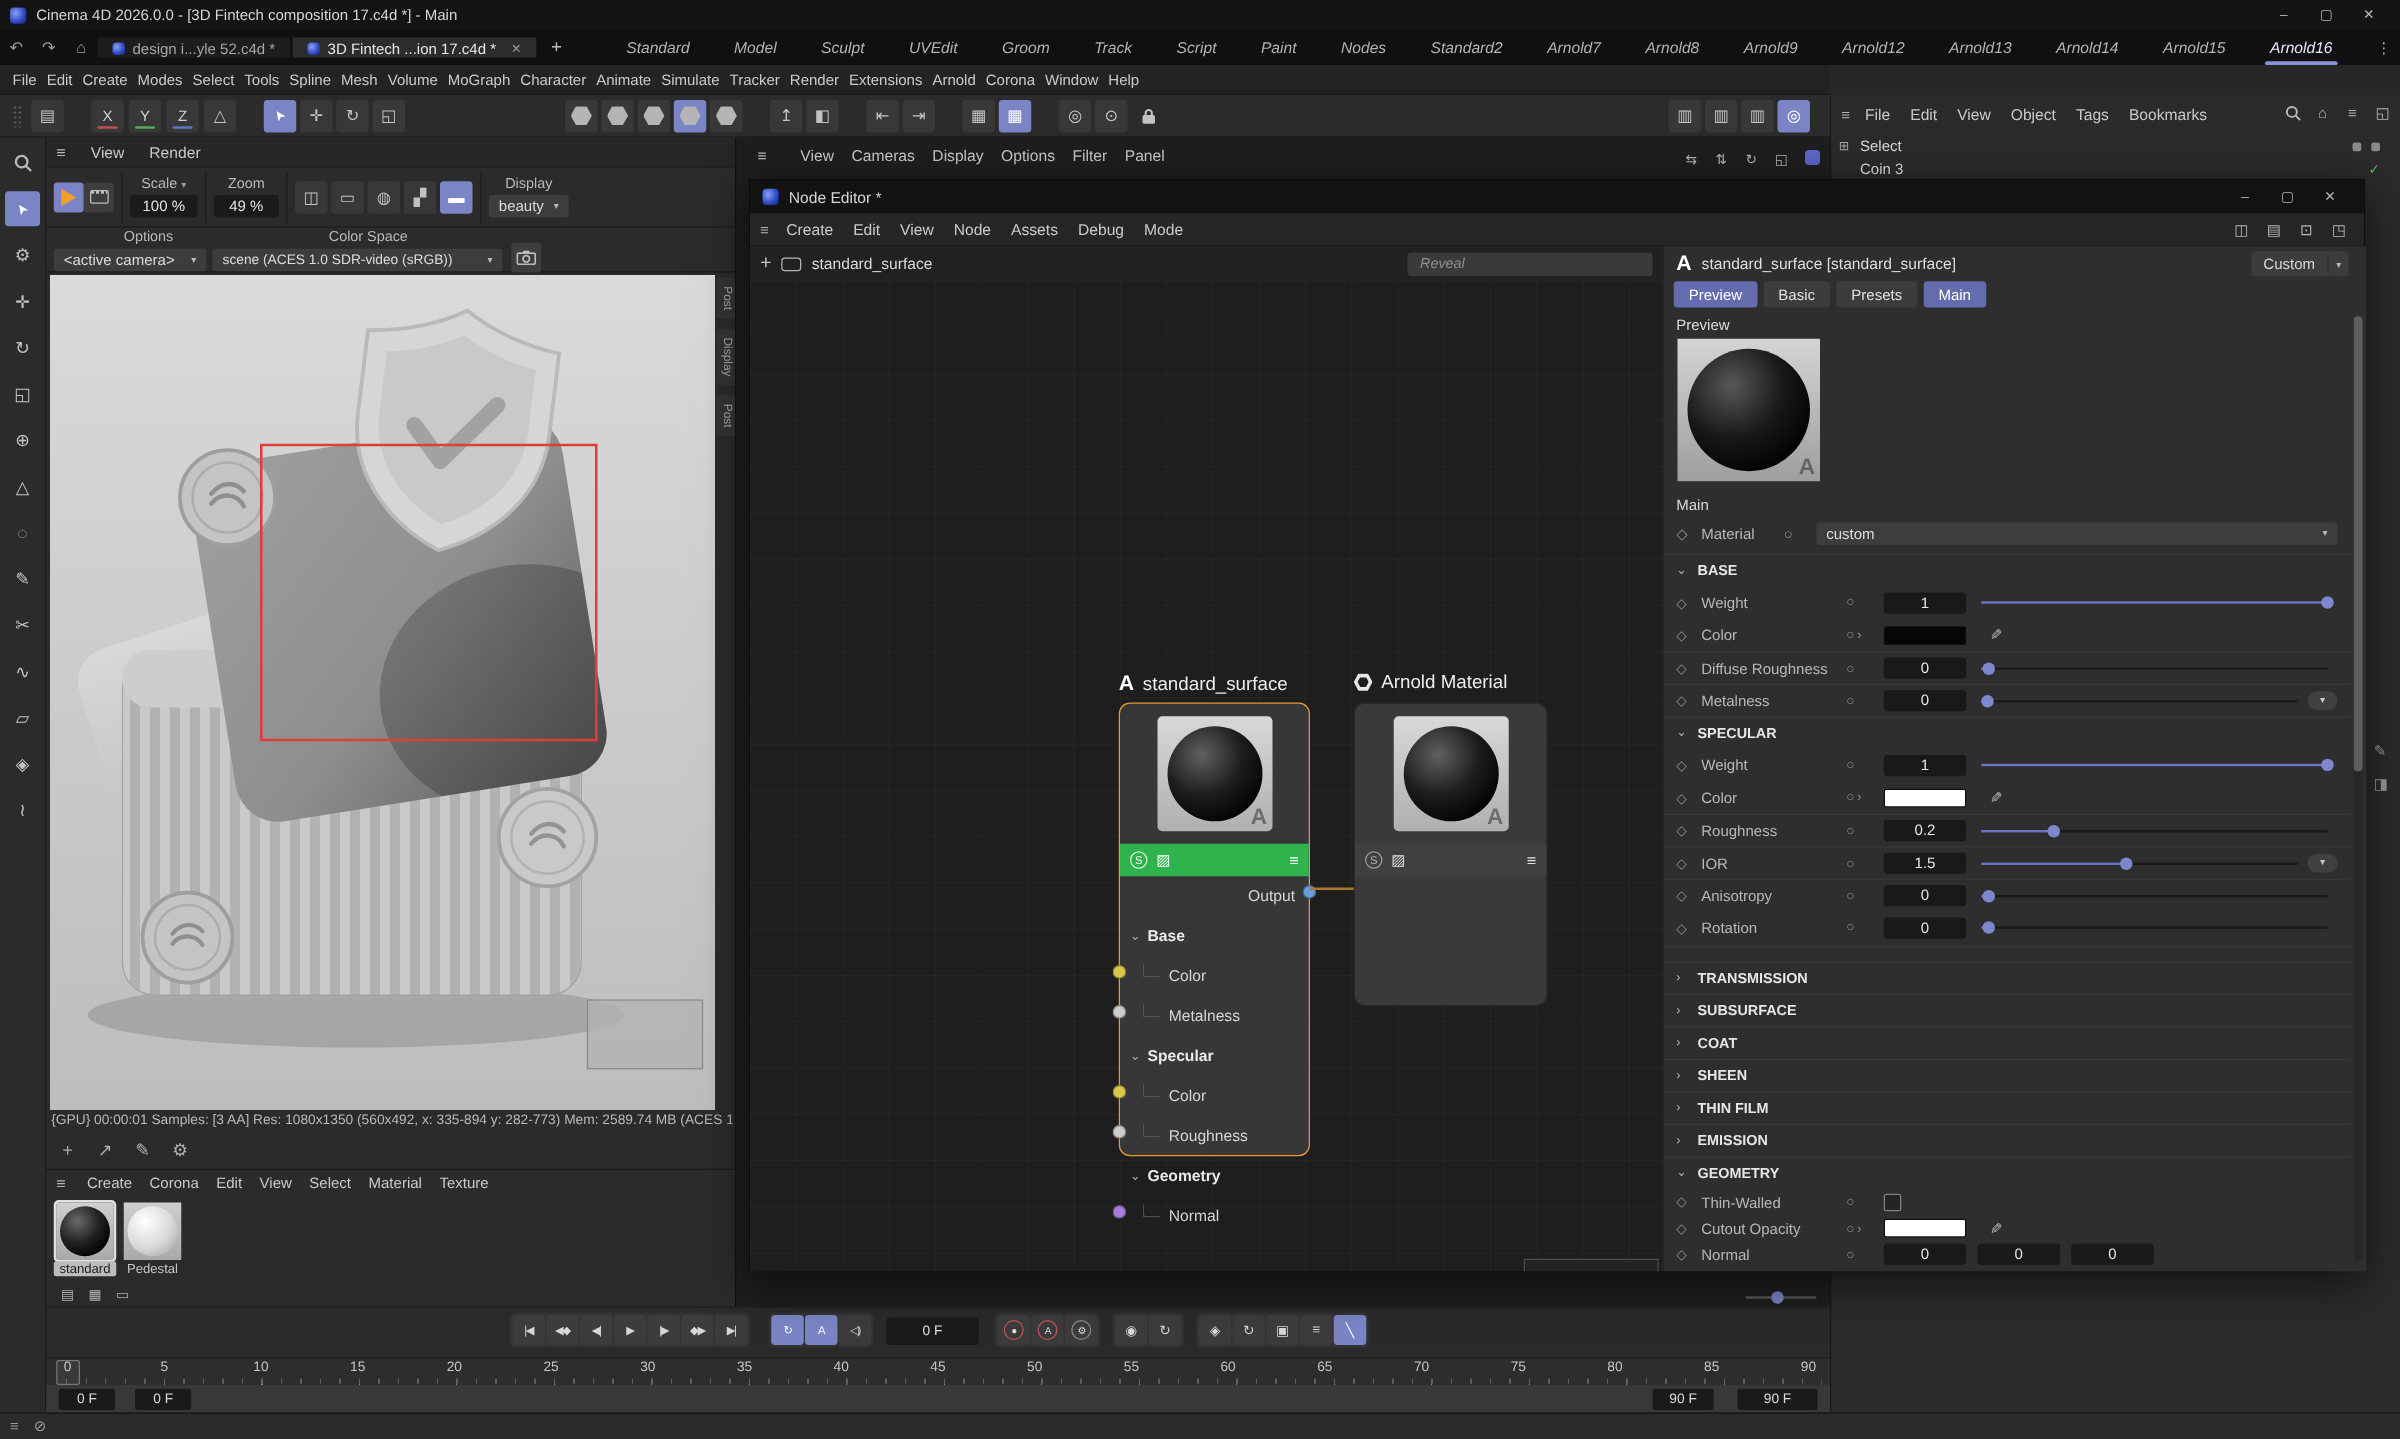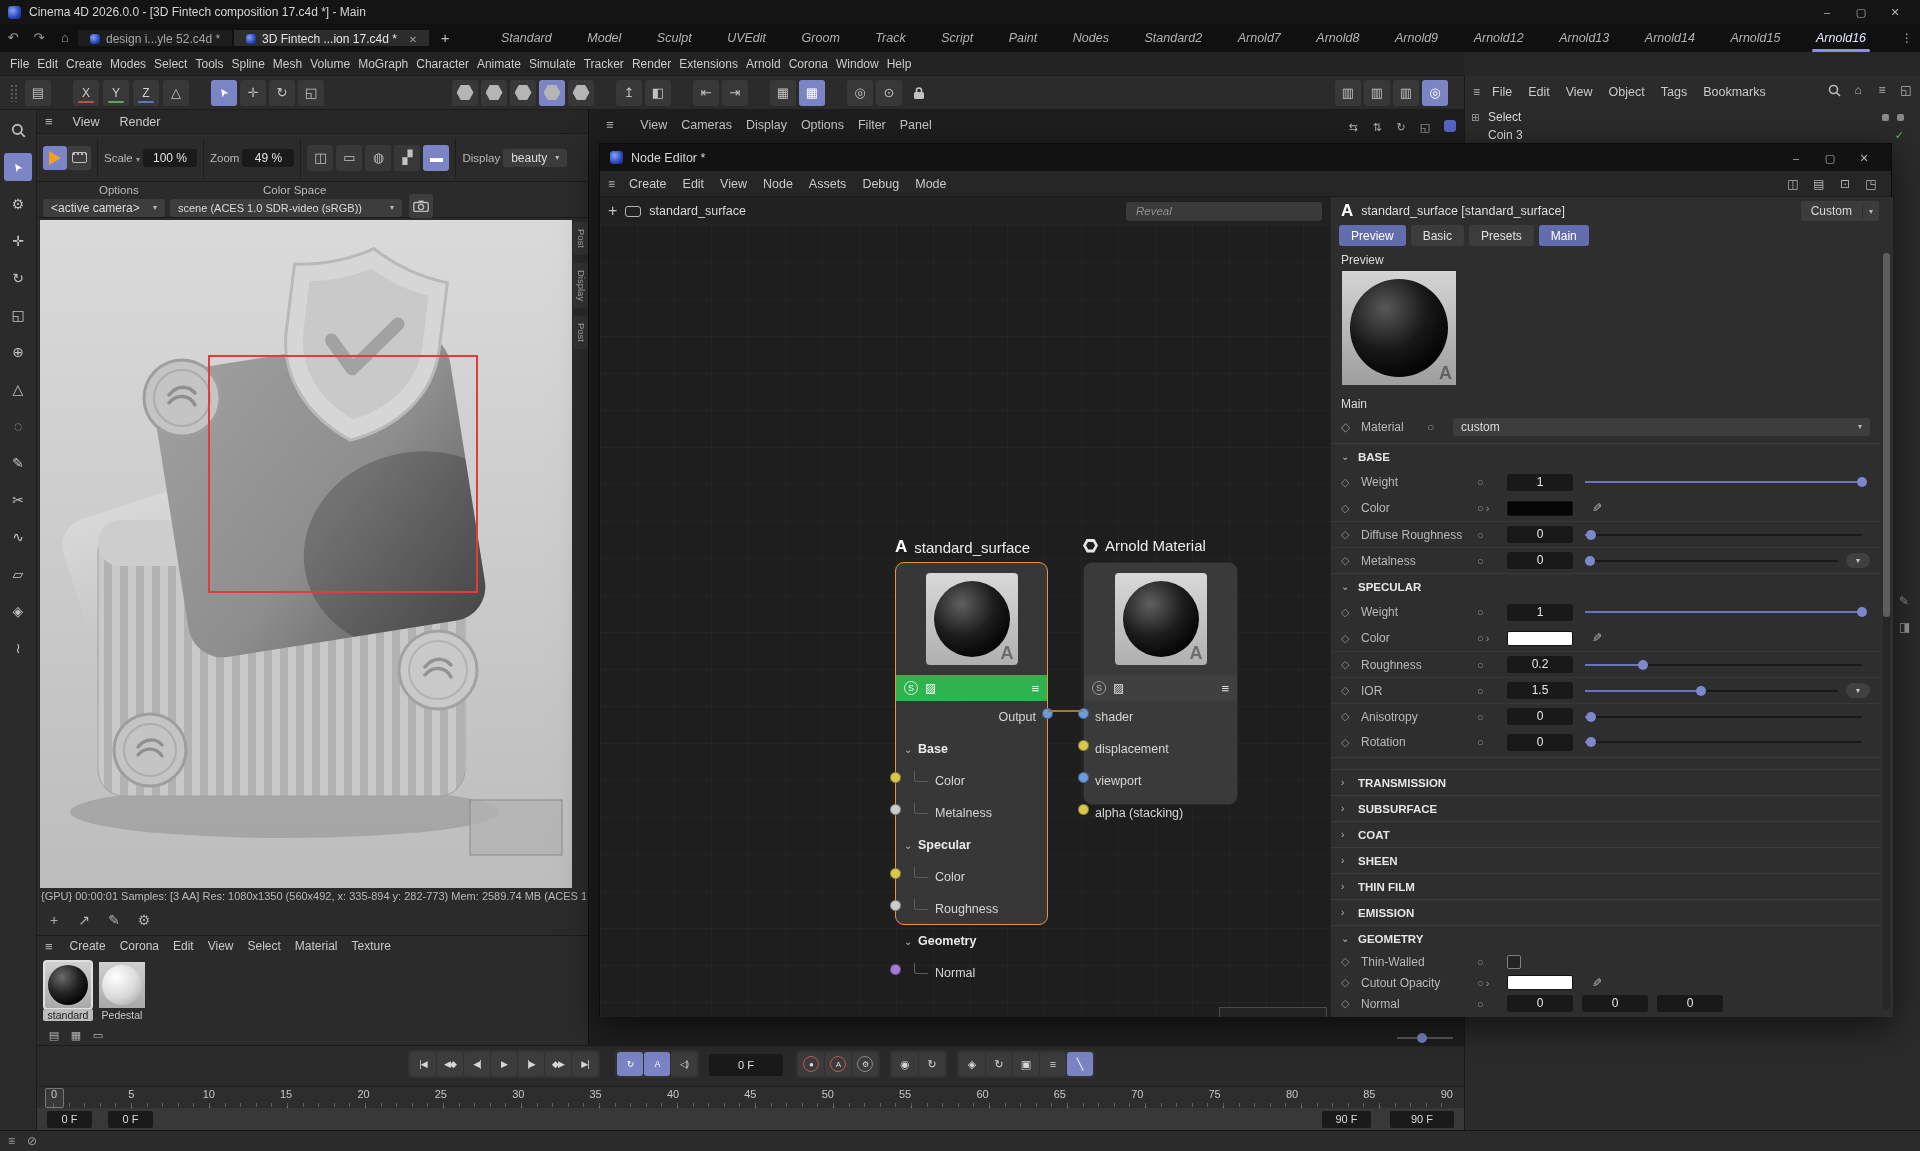--- a/index.html
+++ b/index.html
@@ -60,21 +60,21 @@
   #tlzoom .track{position:absolute;left:0;right:0;top:5px;height:2px;background:#585858}
   #tlzoom .knob{position:absolute;left:20px;top:1px;width:10px;height:10px;border-radius:50%;background:#7b85c6}
 
   
   #ipr{position:absolute;left:37px;top:110px;width:551px;height:825px;background:#2b2b2b}
   .panelmenu{height:24px;display:flex;align-items:center;background:#262626;border-bottom:1px solid #1c1c1c;padding-left:8px;color:#c9c9c9}
   .panelmenu .burger{margin-right:10px;color:#b5b5b5;font-size:13px}
   .panelmenu span.mi{padding:0 10px;font-size:12.5px}
   #iprctl{position:absolute;left:0;top:24px;width:551px;height:48px;border-bottom:1px solid #1c1c1c;display:flex;align-items:center}
   .vdiv{width:1px;height:40px;background:#1e1e1e;margin:0 6px}
-  .ctlcol{display:flex;flex-direction:row;align-items:center;gap:3px}
+  .ctlcol{display:flex;flex-direction:column;align-items:center;gap:3px}
   .ctlcol .lab{font-size:11.5px;color:#b9b9b9}
   .field{background:#1a1a1a;border-radius:3px;color:#e3e3e3;text-align:center;font-size:12px;height:18px;line-height:18px;padding:0 10px;min-width:52px}
   .dd{background:#3d3d3d;border-radius:3px;color:#dcdcdc;font-size:12px;height:18px;line-height:18px;padding:0 8px;display:flex;align-items:center;gap:8px}
   .dd .car{font-size:8px;color:#b9b9b9}
   .pbtn{width:24px;height:24px;border-radius:3px;background:#3d3d3d;display:flex;align-items:center;justify-content:center}
   .pbtn.blue{background:#7b85c6}
   .ptri{width:0;height:0;border-left:12px solid #f0a028;border-top:7px solid transparent;border-bottom:7px solid transparent}
   .clap{width:15px;height:11px;border:1.3px solid #bdbdbd;border-radius:2px;position:relative}
   .clap::before{content:"";position:absolute;top:-1px;left:0;right:0;height:3px;background:repeating-linear-gradient(90deg,#bdbdbd 0 2px,transparent 2px 4px)}
   #iprcam{position:absolute;left:0;top:72px;width:551px;height:36px;border-bottom:1px solid #1c1c1c}
@@ -1043,43 +1043,20 @@
       <div class="node" style="left:483px;top:337px;width:155px;height:243px;background:#3a3a3a" data-name="arnold-material-node">
         <div class="nthumb" data-name="material-node-preview">
           <span class="sph"></span>
             <span class="wm">A</span>
         </div>
         <div class="nbar gray" data-name="material-node-bar">
           <span class="scirc" data-name="solo-icon">S</span>
           <span data-name="image-icon">▨</span>
           <span class="mn" data-name="node-menu-icon">≡</span>
         </div>
-        <div data-name="material-ports">
-
-            <div class="port" data-name="node-port" style="--dot: #6b9bd8;">
-              <span class="dot" data-name="port-dot"></span>
-              <span>shader</span>
-            </div>
-
-            <div class="port" data-name="node-port" style="--dot: #d9c84e;">
-              <span class="dot" data-name="port-dot"></span>
-              <span>displacement</span>
-            </div>
-
-            <div class="port" data-name="node-port" style="--dot: #6b9bd8;">
-              <span class="dot" data-name="port-dot"></span>
-              <span>viewport</span>
-            </div>
-
-            <div class="port" data-name="node-port" style="--dot: #d9c84e;">
-              <span class="dot" data-name="port-dot"></span>
-              <span>alpha (stacking)</span>
-            </div>
-
-        </div>
       </div>
 
       <div id="wire" data-name="connection-wire"></div>
 
       <div id="minimap" data-name="graph-minimap">
         
         
       </div>
     </div>
 

